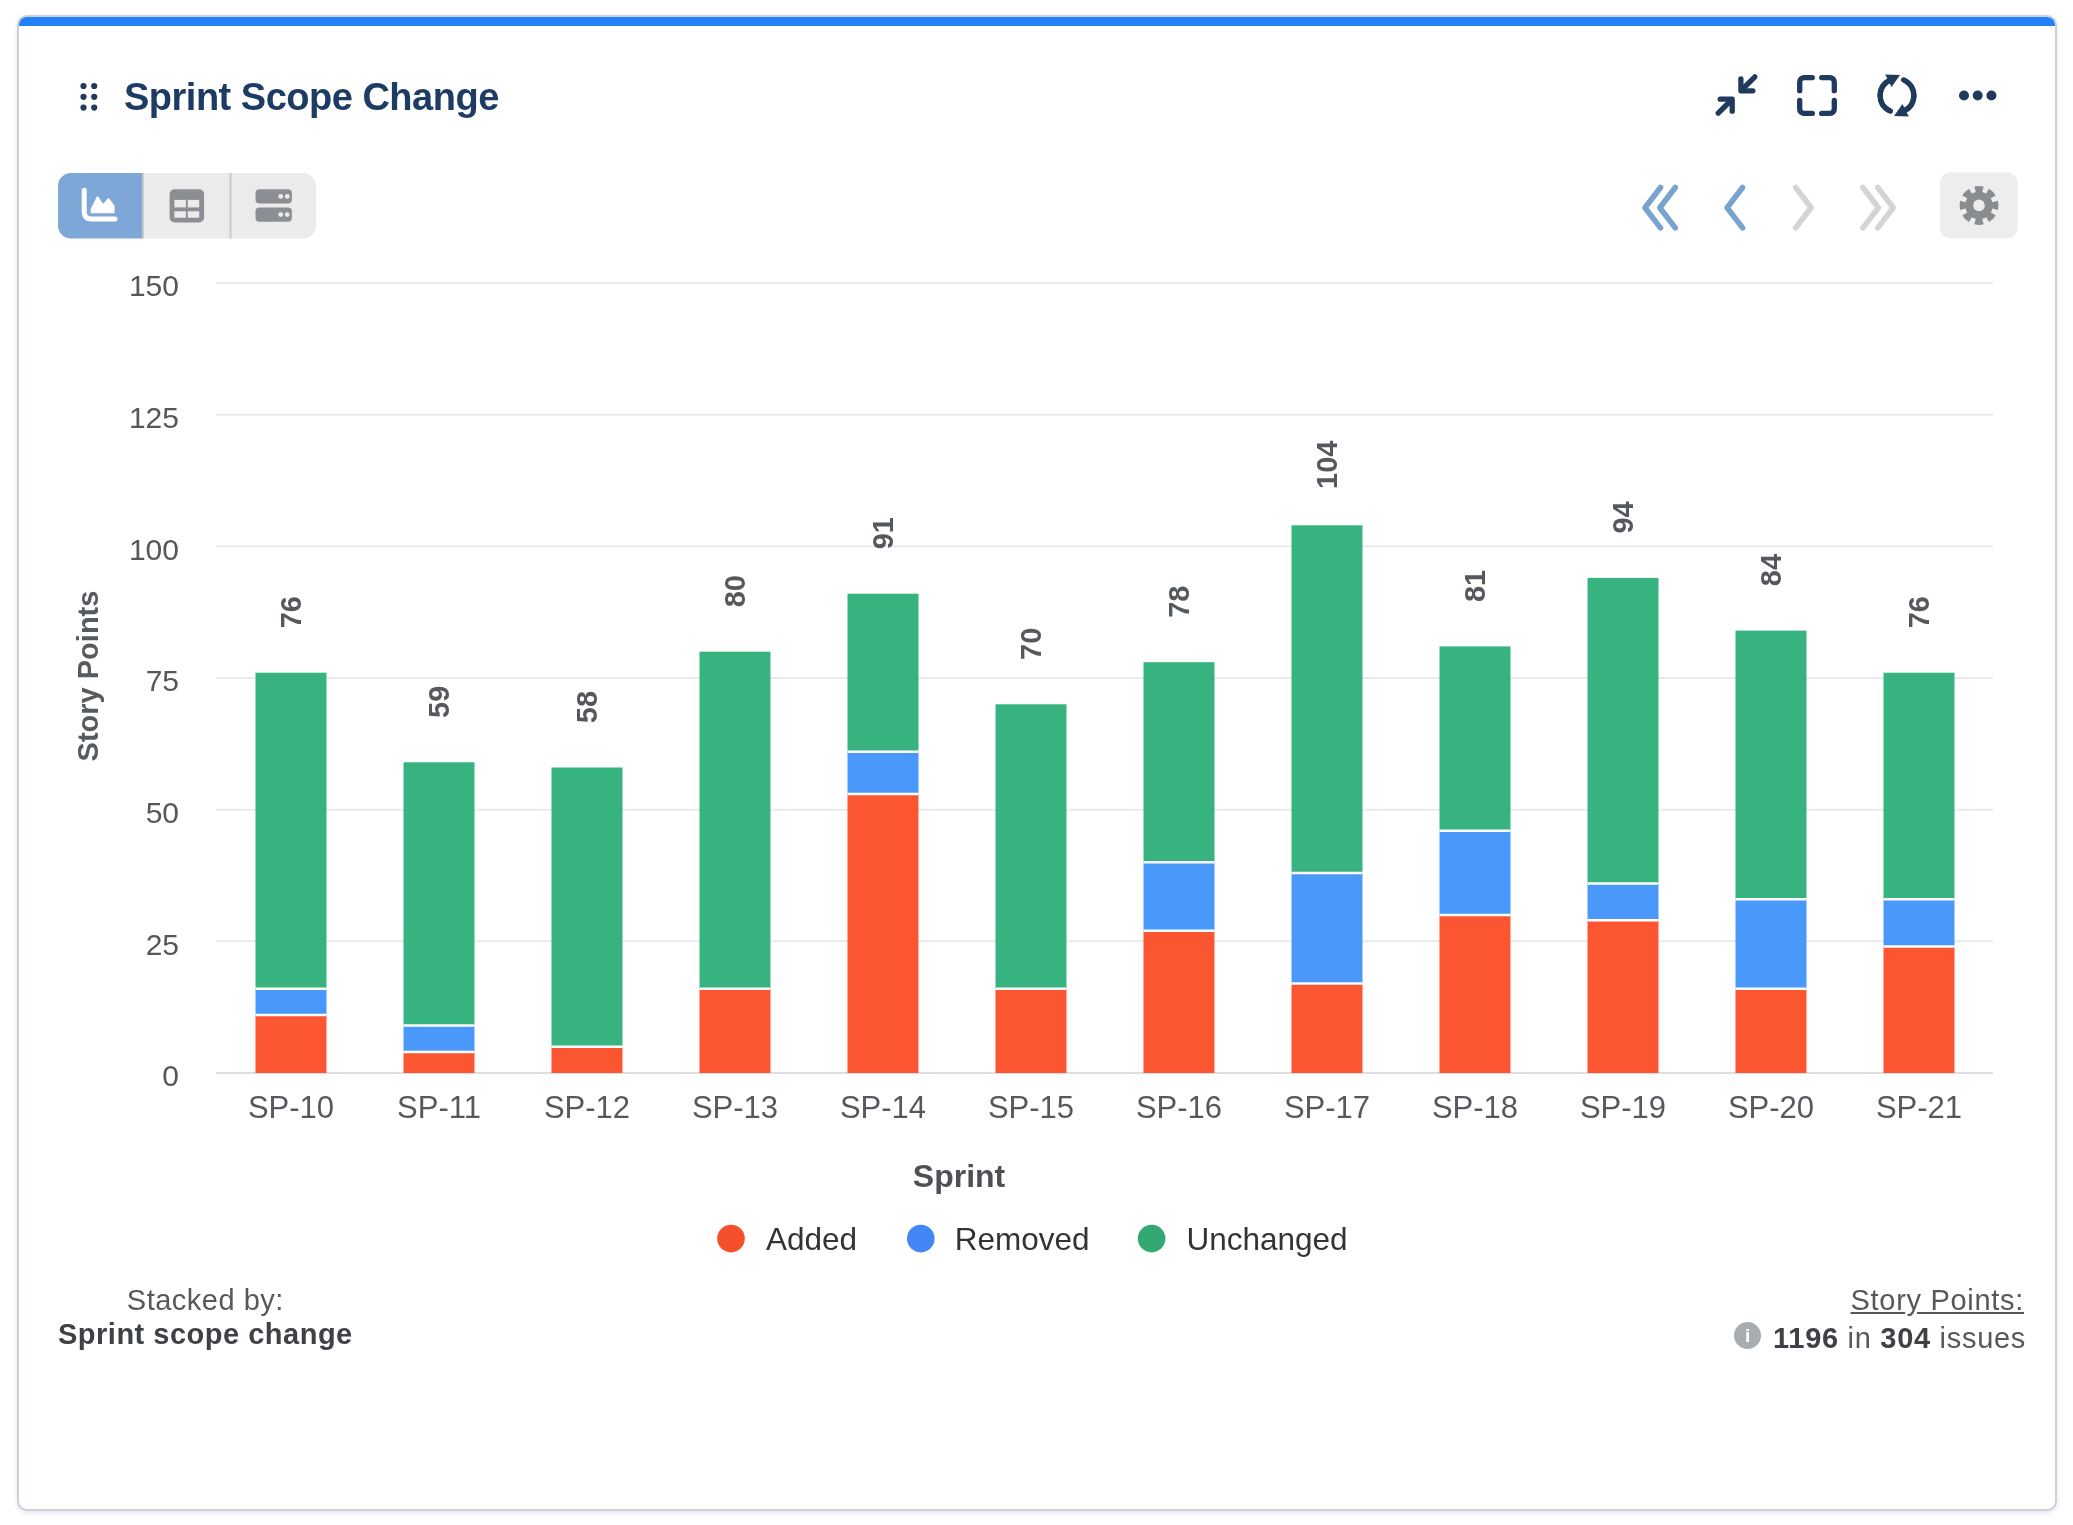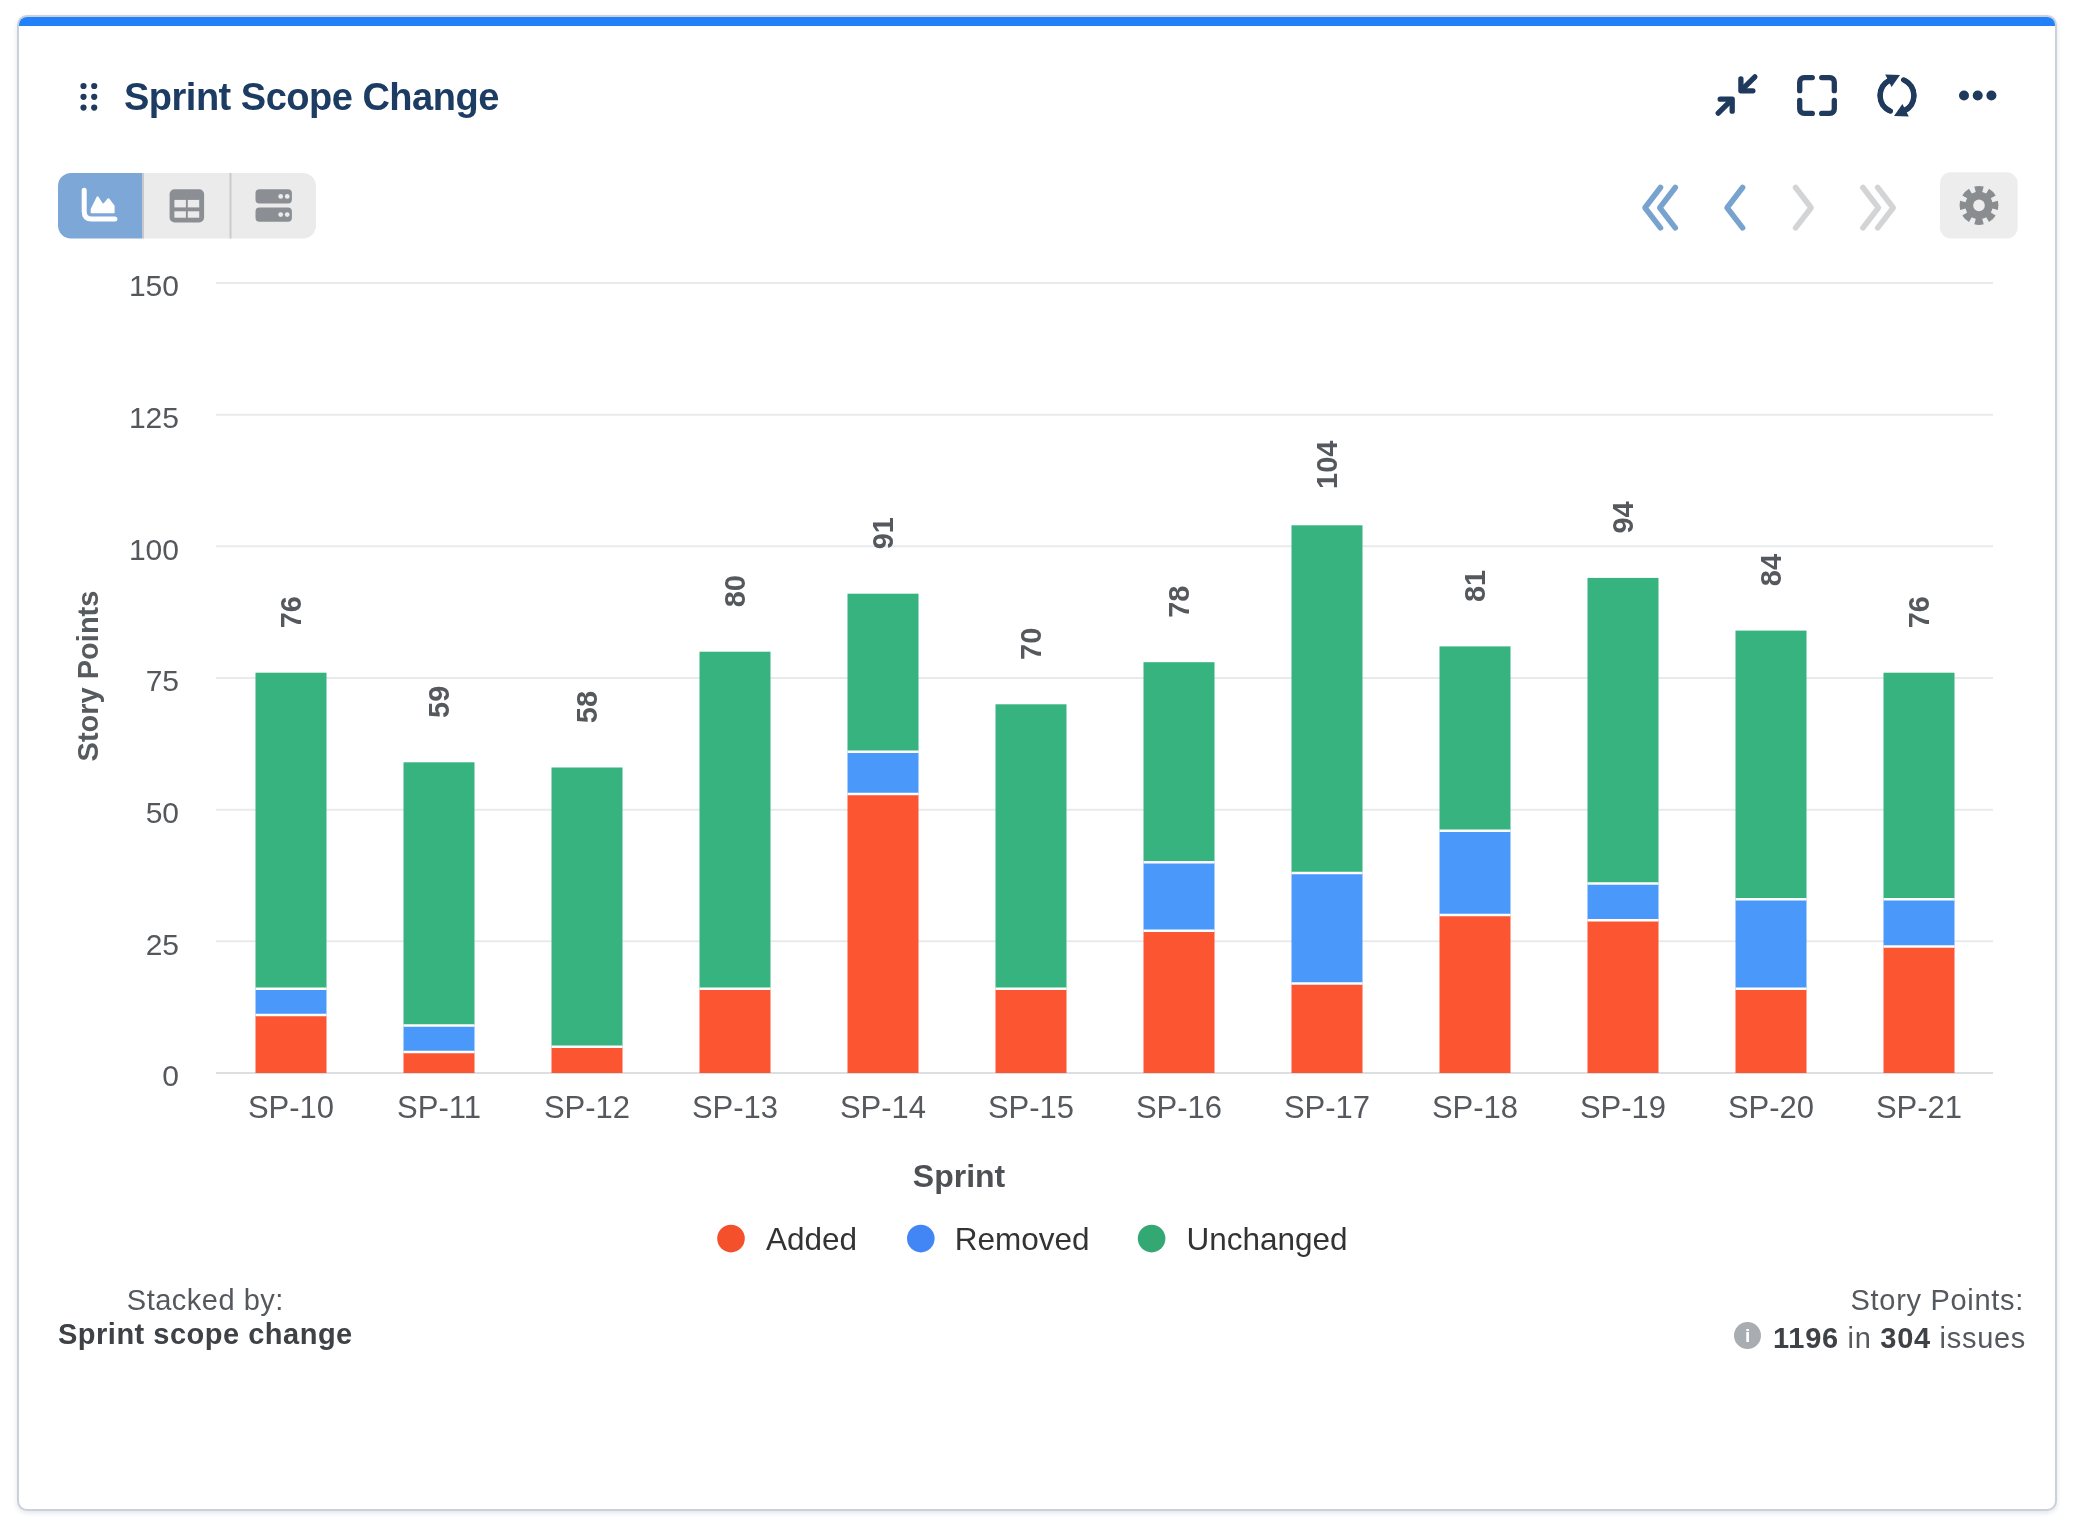--- a/index.html
+++ b/index.html
@@ -169,14 +169,14 @@
 <text x="959" y="1187" text-anchor="middle" font-size="32" font-weight="bold" fill="#4d5156">Sprint</text>
 <text transform="translate(88,676) rotate(-90)" dy="0.35em" text-anchor="middle" font-size="29" font-weight="bold" fill="#565b60">Story Points</text>
 <circle cx="731.0" cy="1238.6" r="13.8" fill="#f4502c"></circle>
 <text x="766" y="1250" font-size="31.5" fill="#333333">Added</text>
 <circle cx="920.8" cy="1238.6" r="13.8" fill="#4285f4"></circle>
 <text x="954.7" y="1250" font-size="31.5" fill="#333333">Removed</text>
 <circle cx="1151.6" cy="1238.6" r="13.8" fill="#34a873"></circle>
 <text x="1186.5" y="1250" font-size="31.5" fill="#333333">Unchanged</text>
 </svg>
 <div class="abs" style="left:58px; top:1283px; font-size:29px; letter-spacing:0.5px; line-height:34px; color:#55595d;">Stacked by:<br><span style="font-weight:bold; color:#3e4246;">Sprint scope change</span></div>
-<div class="abs" style="right:49px; top:1283px; font-size:29px; letter-spacing:0.7px; line-height:34px; color:#55595d; text-align:right;">Story Points:</div>
+<div class="abs" style="right:49px; top:1283px; font-size:29px; letter-spacing:0.7px; line-height:34px; color:#55595d; text-align:right;text-decoration:underline;">Story Points:</div>
 <div class="abs" style="right:47px; top:1321px; font-size:29px; letter-spacing:0.7px; line-height:34px; color:#55595d; text-align:right;"><span style="display:inline-block; width:27px; height:27px; border-radius:50%; background:#a8adb2; color:#ffffff; font-size:19px; font-weight:bold; text-align:center; line-height:27px; vertical-align:6px; letter-spacing:0; margin-right:12px;">i</span><span style="font-weight:bold; color:#3e4246;">1196</span> in <span style="font-weight:bold; color:#3e4246;">304</span> issues</div>
 
 </body></html>

